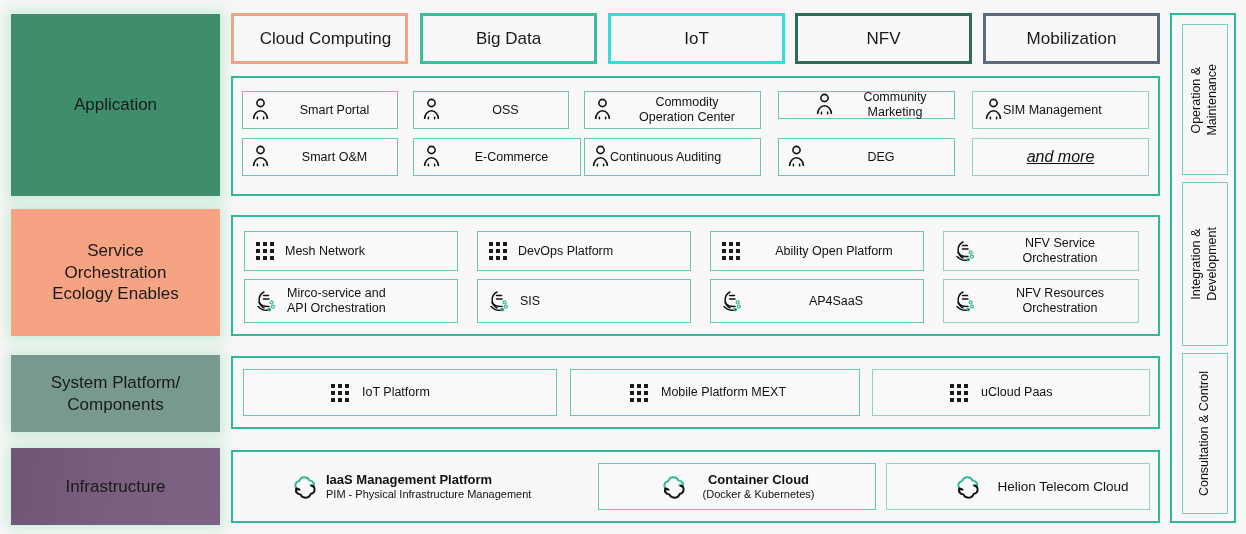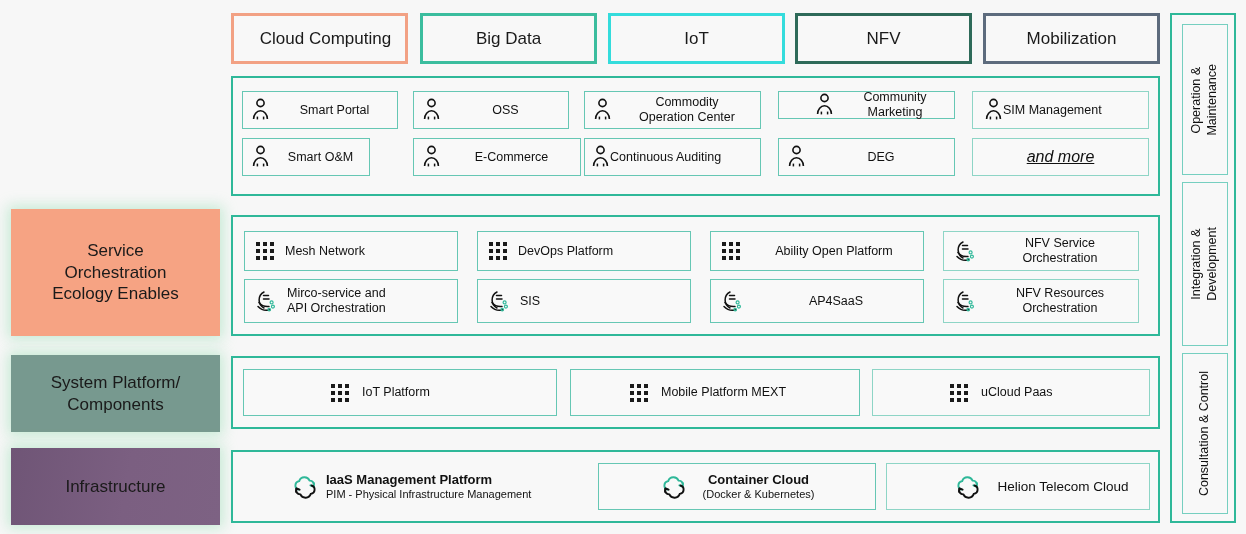--- a/index.html
+++ b/index.html
@@ -110,20 +110,23 @@
   <div class="chip" style="left:608px;top:13px;width:177px;height:51px;border:3px solid #34dcdc;">
     <span>IoT</span>
   </div>
   <div class="chip" style="left:795px;top:13px;width:177px;height:51px;border:3px solid #2e6a59;">
     <span>NFV</span>
   </div>
   <div class="chip" style="left:983px;top:13px;width:177px;height:51px;border:3px solid #5d6b7d;">
     <span>Mobilization</span>
   </div>
 
+  <div class="abs layer-label app" style="left:11px;top:14px;width:209px;height:182px;">
+    <span>Application</span>
+  </div>
 
   <div class="abs layer-label svc" style="left:11px;top:209px;width:209px;height:127px;white-space:pre-line;">
     <span>Service
 Orchestration
 Ecology Enables</span>
   </div>
 
   <div class="abs layer-label sys" style="left:11px;top:355px;width:209px;height:77px;white-space:pre-line;">
     <span>System Platform/
 Components</span>
@@ -180,21 +183,21 @@
     <div class="tile pale" style="left:739px;top:13px;width:177px;height:38px;">
       <svg class="ico ico-person" width="19" height="24" viewBox="0 0 19 24" style="margin-left:11px;margin-right:0;">
         <circle cx="9.5" cy="5" r="3.6" fill="none" stroke="#111" stroke-width="1.6"></circle>
         <path d="M2.6 21 A6.9 8.2 0 0 1 16.4 21" fill="none" stroke="#111" stroke-width="1.6"></path>
         <line x1="6.4" y1="18.6" x2="6.4" y2="21.4" stroke="#111" stroke-width="1.5"></line>
         <line x1="12.6" y1="18.6" x2="12.6" y2="21.4" stroke="#111" stroke-width="1.5"></line>
       </svg>
       <span class="lbl lefty">SIM Management</span>
     </div>
 
-    <div class="tile" style="left:9px;top:60px;width:128px;height:38px;align-items:center;">
+    <div class="tile" style="left:9px;top:60px;width:156px;height:38px;align-items:center;">
       <svg class="ico ico-person" width="19" height="24" viewBox="0 0 19 24">
         <circle cx="9.5" cy="5" r="3.6" fill="none" stroke="#111" stroke-width="1.6"></circle>
         <path d="M2.6 21 A6.9 8.2 0 0 1 16.4 21" fill="none" stroke="#111" stroke-width="1.6"></path>
         <line x1="6.4" y1="18.6" x2="6.4" y2="21.4" stroke="#111" stroke-width="1.5"></line>
         <line x1="12.6" y1="18.6" x2="12.6" y2="21.4" stroke="#111" stroke-width="1.5"></line>
       </svg>
       <span class="lbl">Smart O&amp;M</span>
     </div>
 
     <div class="tile" style="left:180px;top:60px;width:168px;height:38px;">

